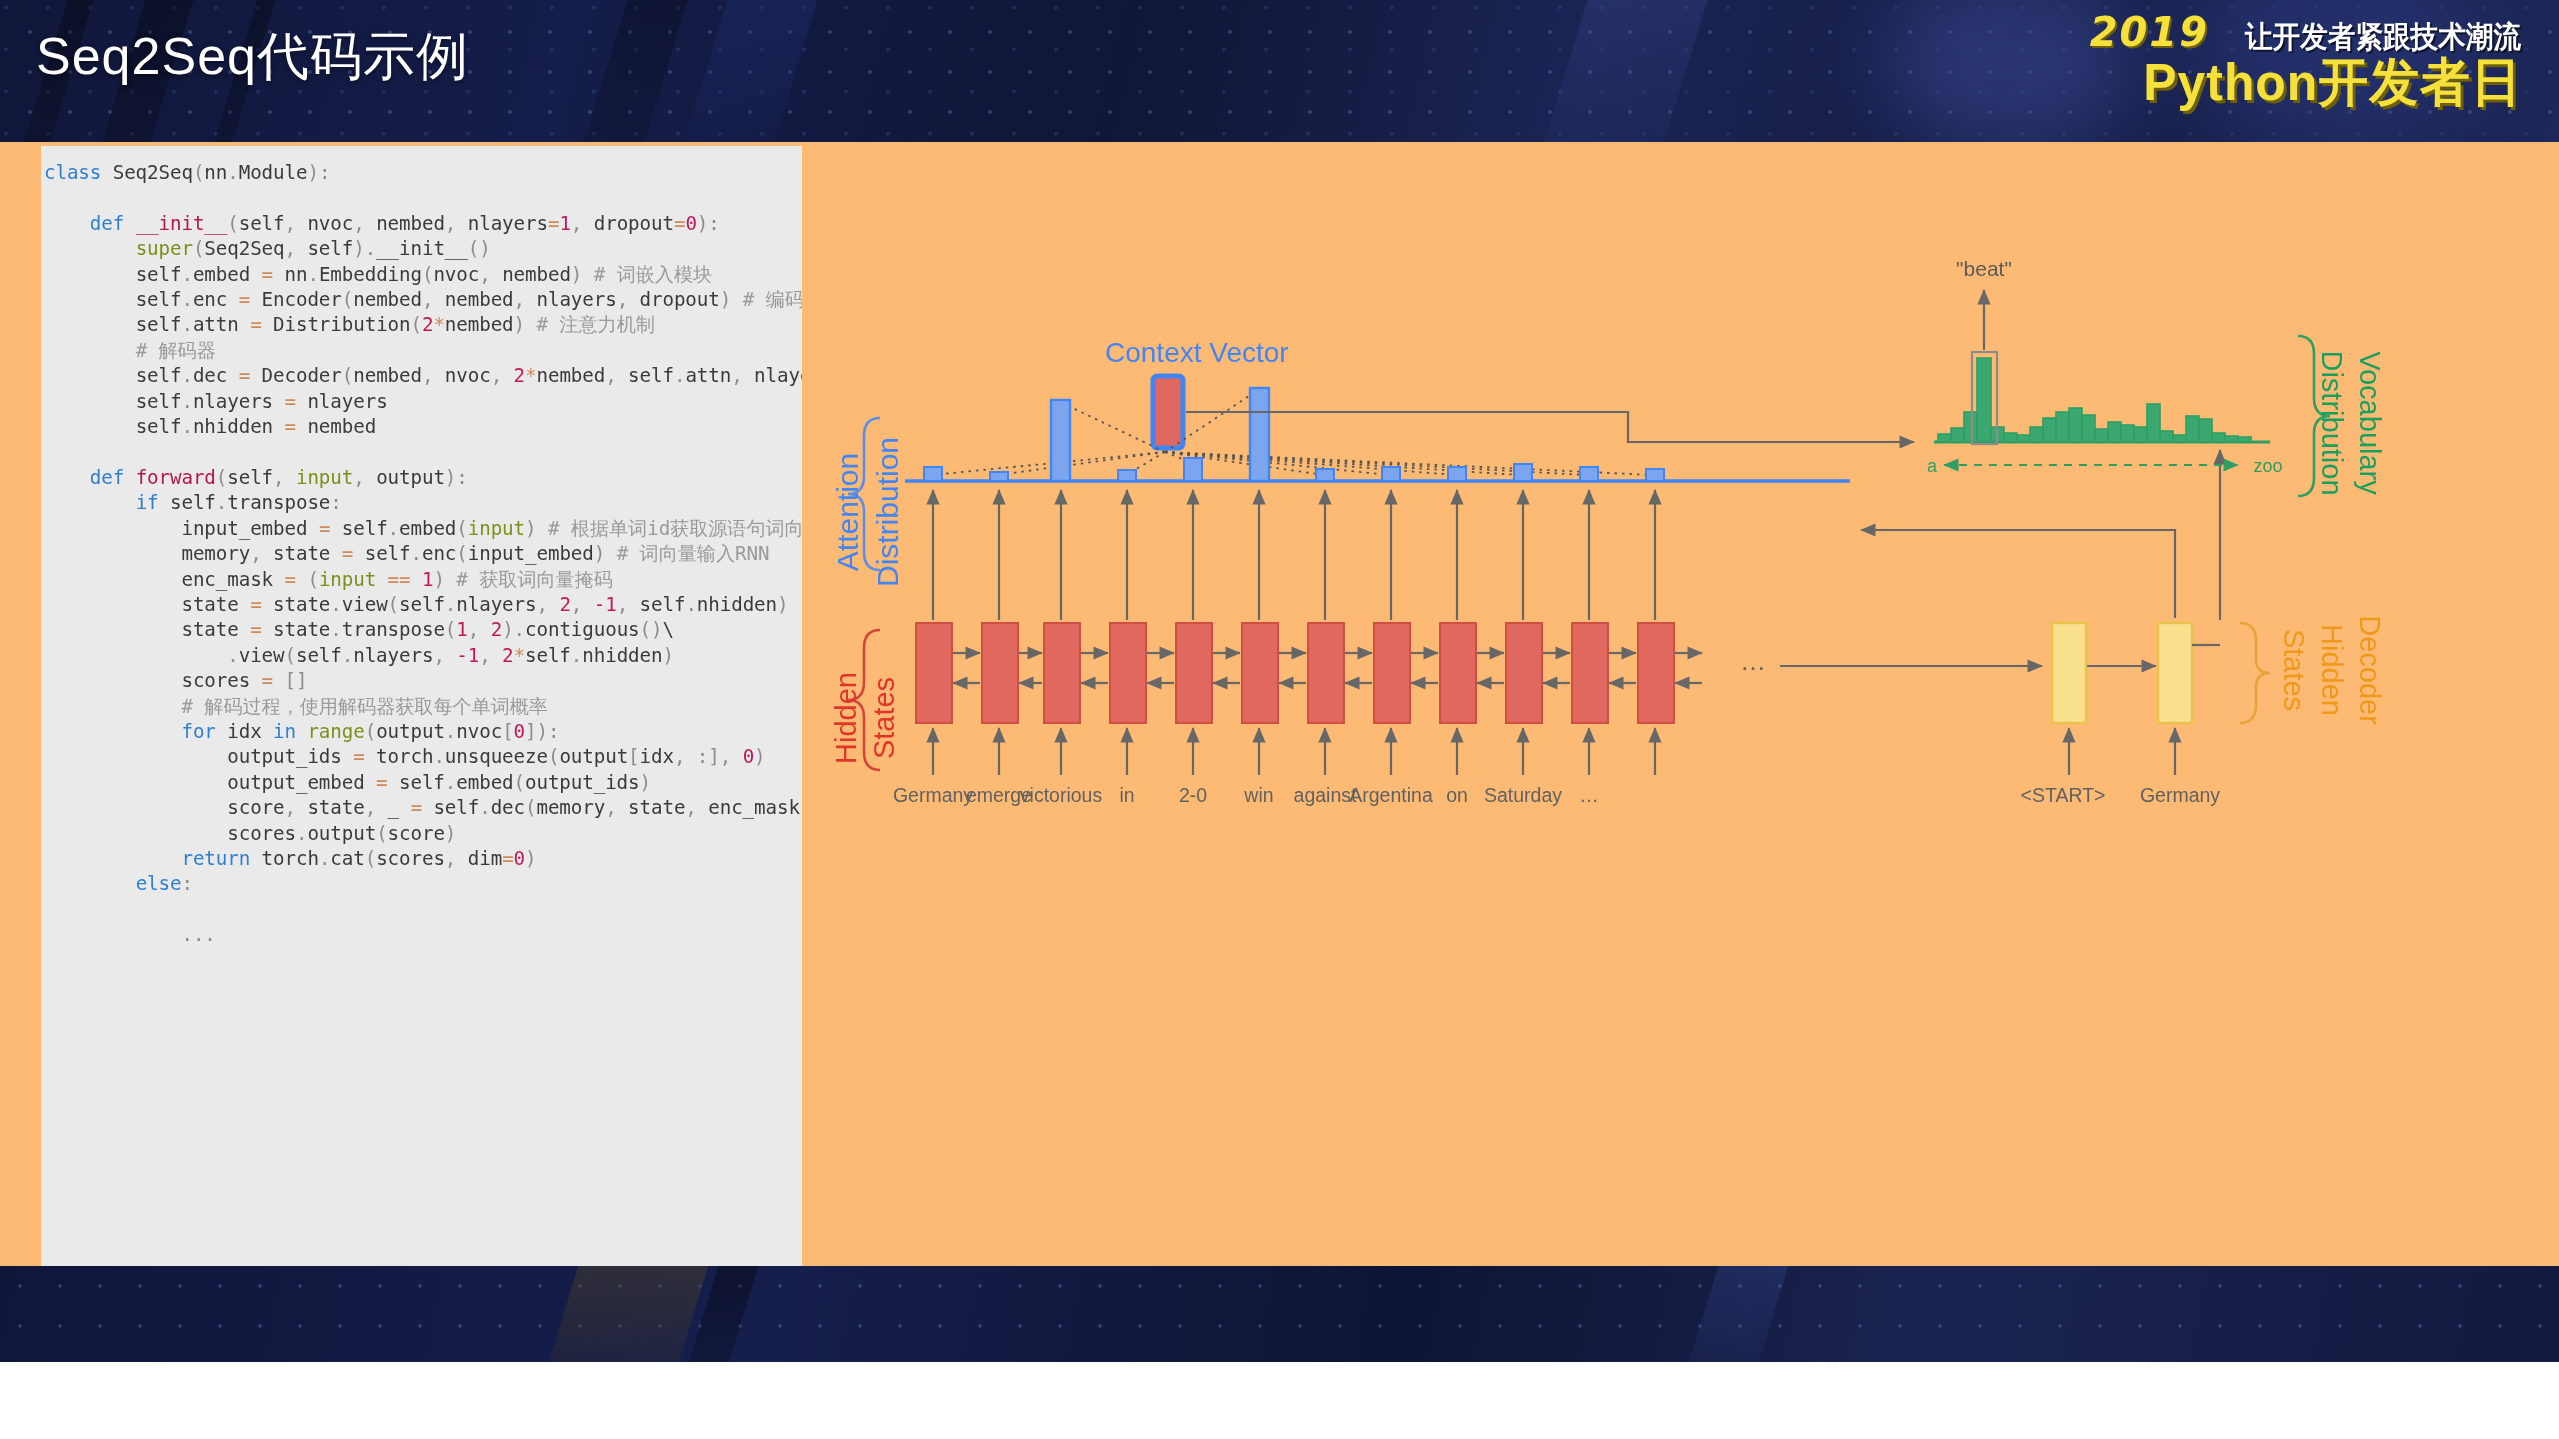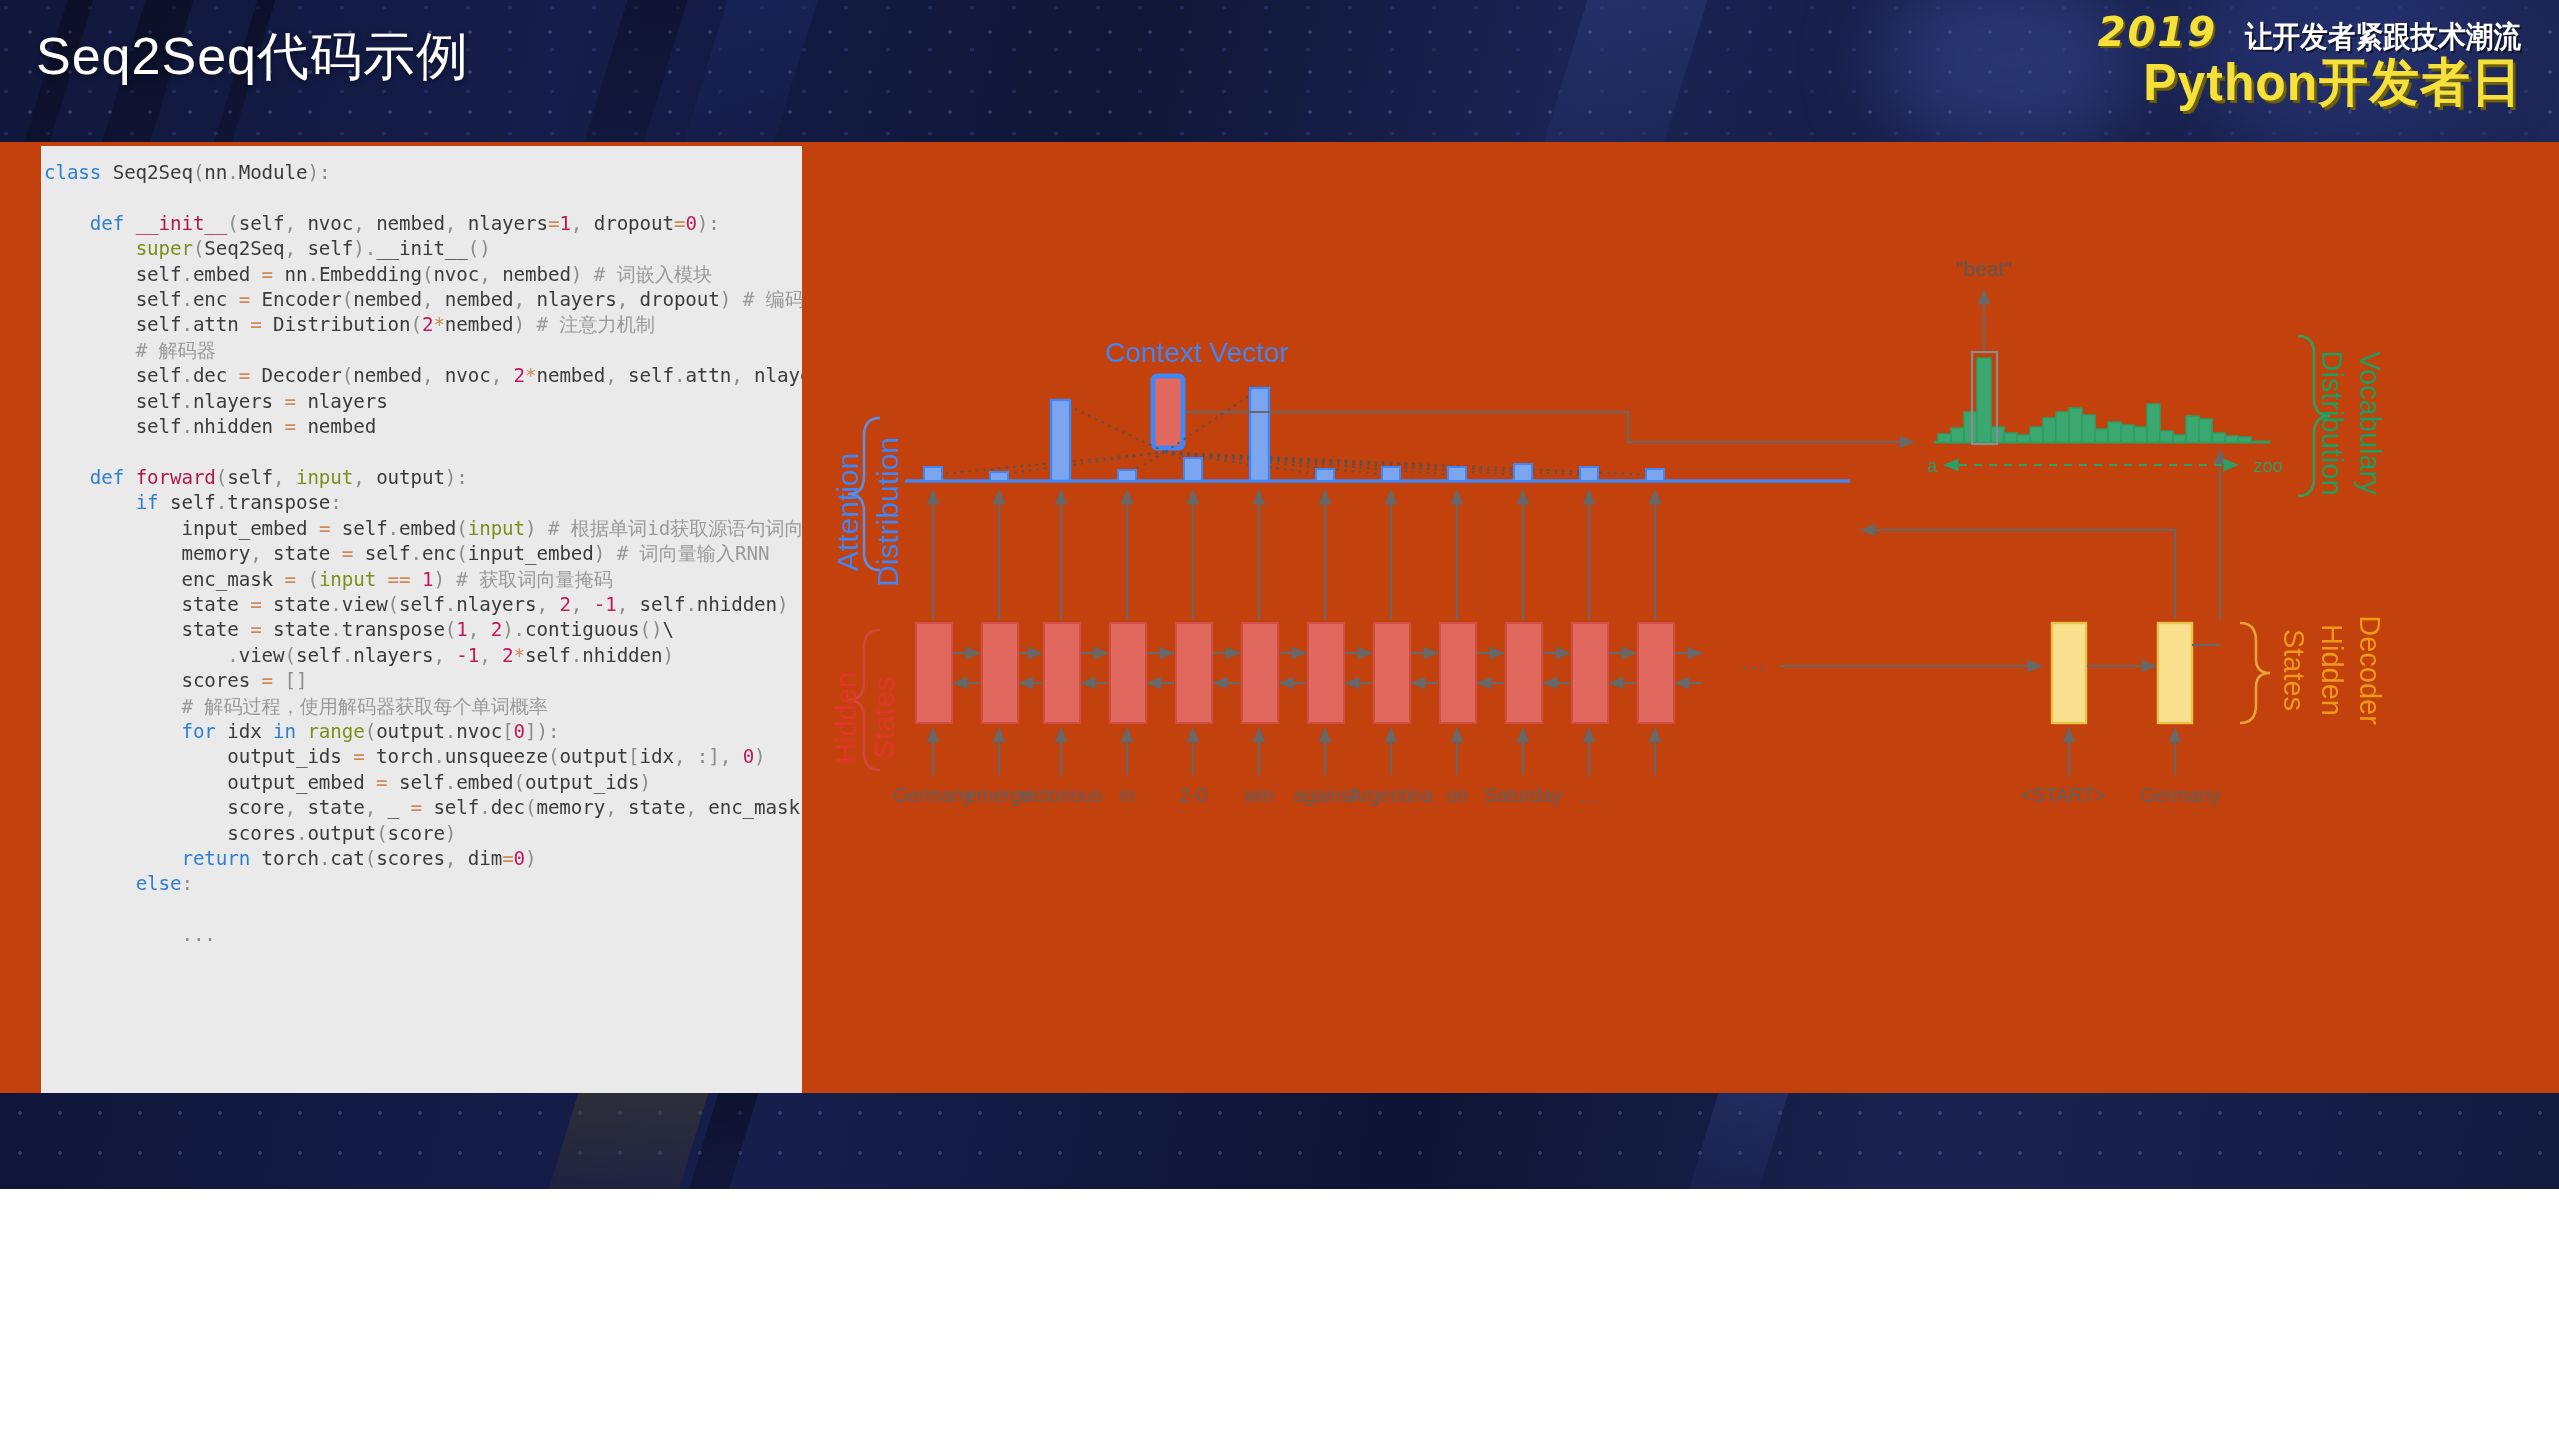--- a/index.html
+++ b/index.html
@@ -5,22 +5,22 @@
   * { box-sizing: border-box; margin: 0; padding: 0; }
   html, body {
     width: 2559px; height: 1439px;
     overflow: hidden;
     font-family: "Liberation Sans", sans-serif;
     background: #ffffff;
   }
 
   #slide {
     position: relative;
-    width: 2559px; height: 1189px;
-    background: #c2410c;
+    width: 2559px; height: 1362px;
+    background: #fdba74;
     overflow: hidden;
   }
 
   
   .header {
     position: absolute; left: 0; top: 0;
     width: 2559px; height: 142px;
     background:
       radial-gradient(circle at 14% 18%, rgba(40,60,120,.55) 0 2px, transparent 2px),
       linear-gradient(103deg, #11173a 0%, #151d4a 22%, #101636 44%, #1b2454 62%, #141b42 78%, #1d2758 100%);
@@ -51,21 +51,21 @@
     text-shadow: 0 2px 5px rgba(0,0,0,.5);
     white-space: nowrap;
   }
 
   
   .logo {
     position: absolute; right: 26px; top: 12px;
     width: 560px; height: 112px;
     text-align: right;
   }
-  .logo-row1 { display: flex; align-items: flex-end; justify-content: flex-end; gap: 16px; }
+  .logo-row1 { display: flex; align-items: flex-end; justify-content: flex-end; gap: 24px; }
   .logo-2019 {
     font-family: "DejaVu Sans", sans-serif;
     font-size: 40px; font-weight: 700; font-style: italic;
     color: #f6e03c; letter-spacing: 2px; line-height: 1;
     text-shadow: 2px 2px 0 #6d5f06;
   }
   .logo-slogan {
     font-size: 30px; font-weight: 700; color: #ffffff;
     letter-spacing: 0px; line-height: 1;
     text-shadow: 2px 2px 0 rgba(0,0,0,.55);

